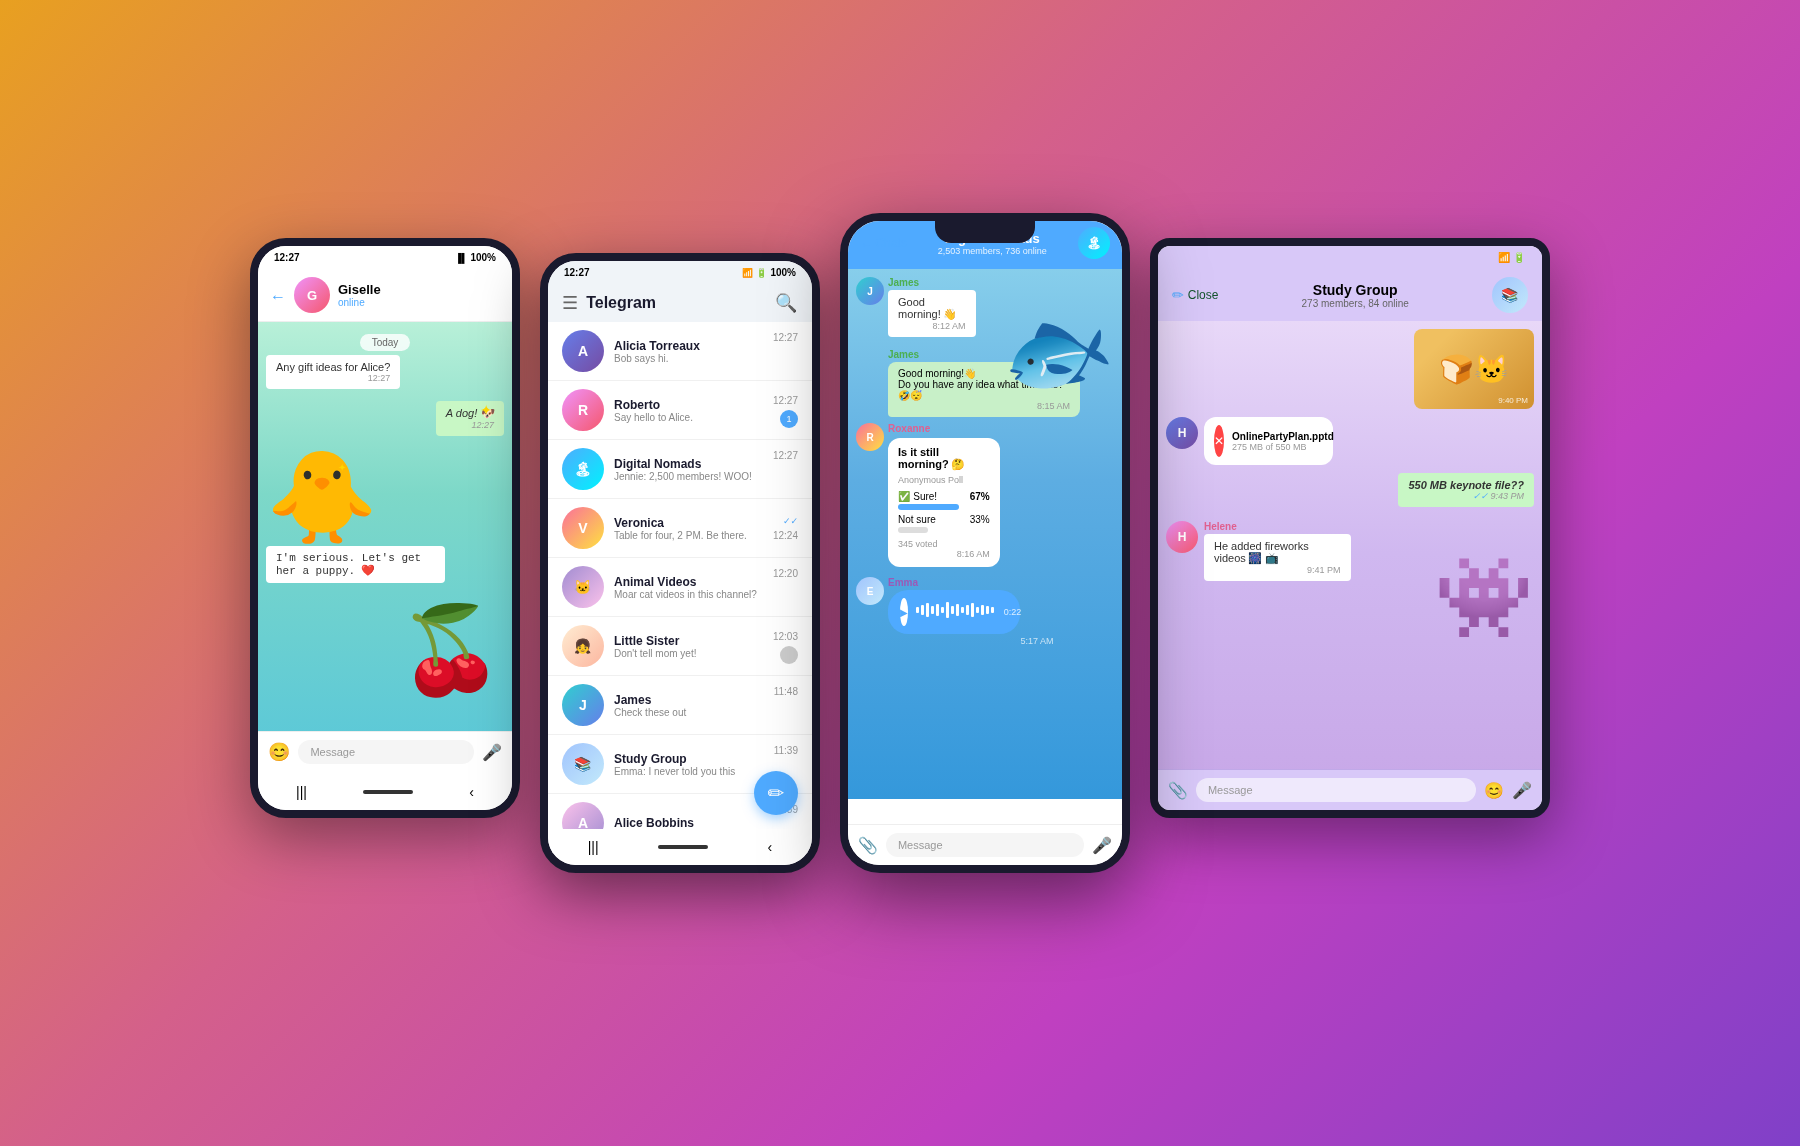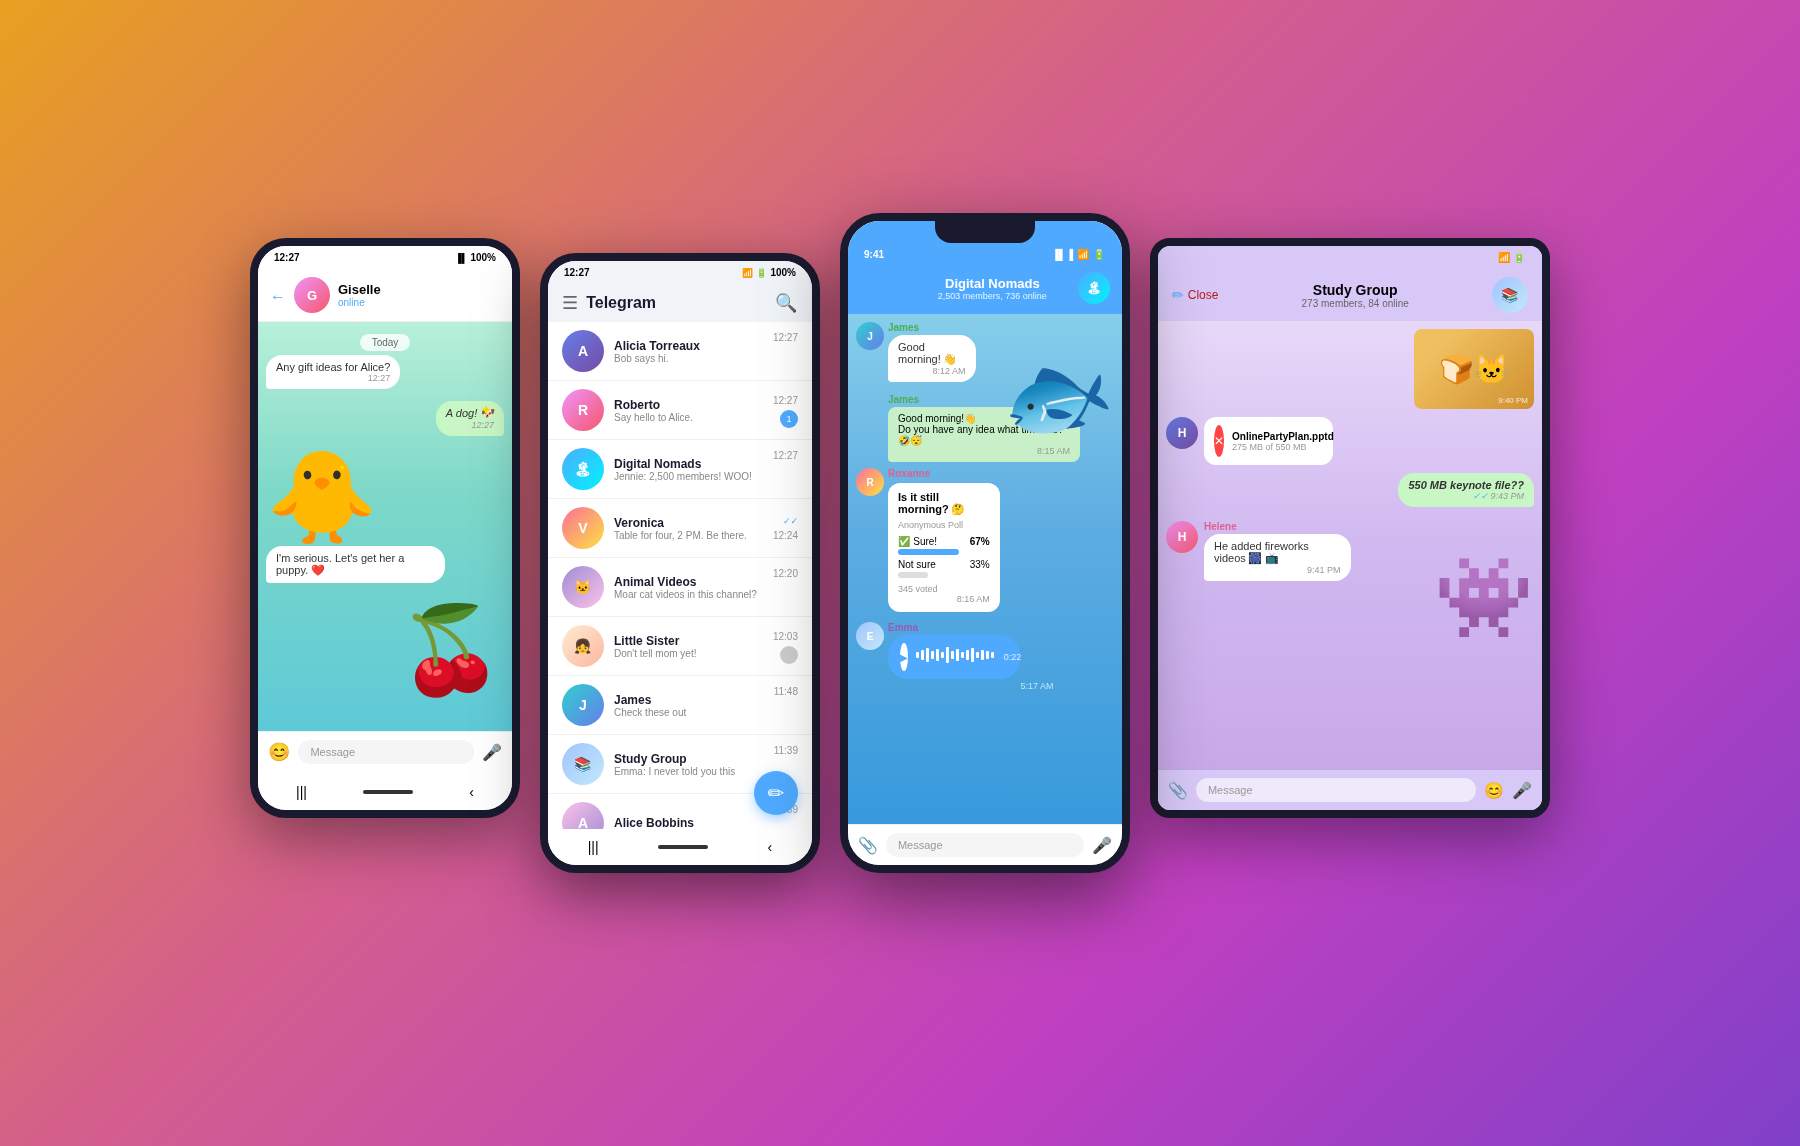--- a/index.html
+++ b/index.html
@@ -79,21 +79,21 @@
       overflow: hidden;
       height: calc(100% - 110px);
       position: relative;
     }
 
     .chat-bg-phone1 {
       background: linear-gradient(180deg, #b8f0d8 0%, #7dd8c8 40%, #5bc8d8 100%);
     }
 
     .message-bubble {
-      border-radius: 16px;
+      border-radius: 4px;
       padding: 6px 10px;
       font-size: 11px;
       margin-bottom: 6px;
       max-width: 80%;
       position: relative;
     }
 
     .bubble-received {
       background: #fff;
       color: #333;
@@ -491,21 +491,21 @@
           <div>A dog! 🐶</div>
           <div class="msg-time">12:27</div>
         </div>
       </div>
 
       
       <div style="font-size:90px;line-height:1;margin:4px 0;display:inline-block;">🐥</div>
 
       
       <div style="display:flex;align-items:flex-end;gap:4px;margin-bottom:6px;">
-        <div class="message-bubble bubble-received" style="max-width:75%;">
+        <div class="message-bubble bubble-received" style="max-width:75%;font-family:Liberation Mono, monospace;">
           <div>I'm serious. Let's get her a puppy. ❤️</div>
         </div>
       </div>
 
       
       <div style="font-size:85px;line-height:1;display:inline-block;position:absolute;bottom:60px;right:8px;">🍒</div>
 
       
       <div style="position:absolute;top:80px;right:20px;font-size:14px;color:#FFD700;">✦</div>
       <div style="position:absolute;top:140px;left:80px;font-size:10px;color:#FFD700;">✦</div>
@@ -639,28 +639,20 @@
     <div class="phone-nav-bar">
       <div style="font-size:14px;">|||</div>
       <div style="width:50px;height:4px;background:#333;border-radius:3px;"></div>
       <div style="font-size:14px;">‹</div>
     </div>
   </div>
 
   <div class="phone3">
     <div class="phone3-notch"></div>
 
-    <div class="phone3-status">
-      <span>9:41</span>
-      <span style="display:flex;gap:4px;align-items:center;">
-        <span>▐▌▐</span>
-        <span>📶</span>
-        <span>🔋</span>
-      </span>
-    </div>
 
     <div class="phone3-header">
       <div class="back-btn">← Chats</div>
       <div style="flex:1;text-align:center;">
         <div style="font-size:13px;font-weight:700;">Digital Nomads</div>
         <div style="font-size:9px;opacity:0.85;">2,503 members, 736 online</div>
       </div>
       <div class="avatar-circle" style="background:linear-gradient(135deg,#4facfe,#00f2fe);width:32px;height:32px;font-size:12px;">🏝</div>
     </div>
 
@@ -759,21 +751,21 @@
   <div class="tablet">
 
     <div class="tablet-status">
       <span></span>
       <span>📶 🔋</span>
     </div>
 
     <div class="tablet-header">
       <div style="display:flex;align-items:center;gap:4px;">
         <span style="font-size:14px;color:#4FAAFF;">✏</span>
-        <span style="font-size:12px;color:#b91c1c;text-align:center;">Close</span>
+        <span style="font-size:12px;color:#14532d;text-align:center;">Close</span>
       </div>
       <div style="flex:1;text-align:center;">
         <div style="font-size:14px;font-weight:700;">Study Group</div>
         <div style="font-size:10px;color:#666;">273 members, 84 online</div>
       </div>
       <div class="avatar-circle" style="background:linear-gradient(135deg,#a1c4fd,#c2e9fb);width:36px;height:36px;font-size:14px;">📚</div>
     </div>
 
     <div class="tablet-chat-bg">
 

